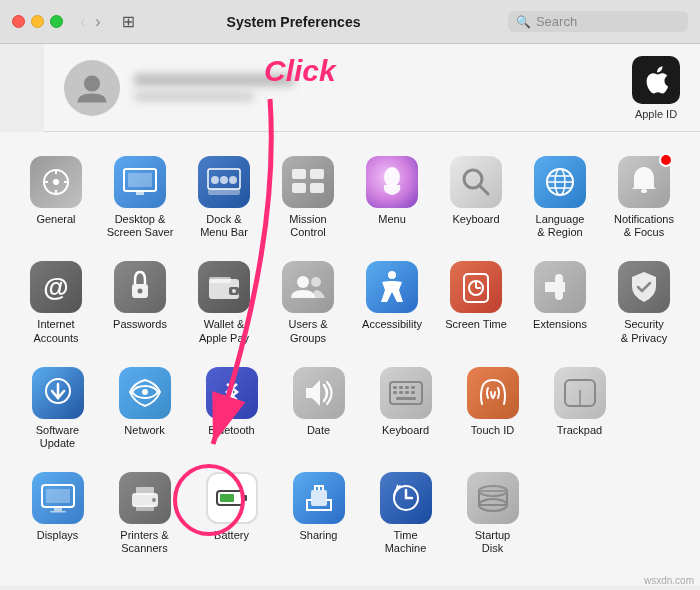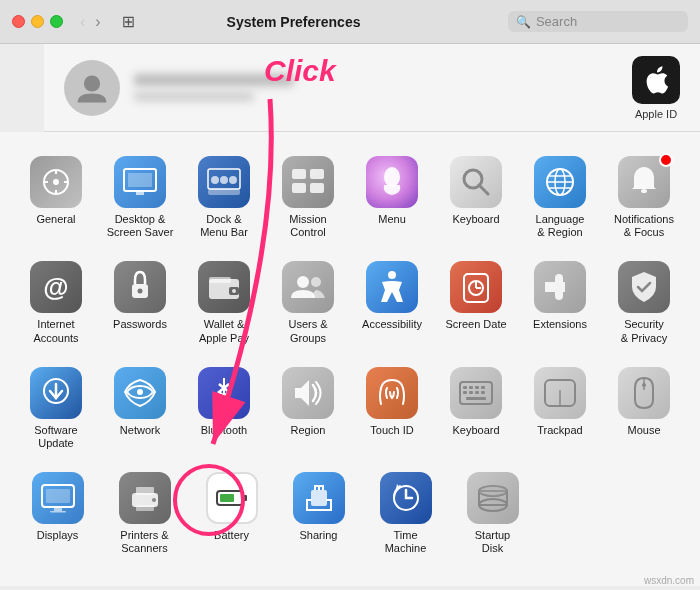--- a/index.html
+++ b/index.html
@@ -431,21 +431,21 @@
 
     <div class="pref-item">
       <div class="pref-icon" style="background:linear-gradient(135deg,#e07050,#c04030); display:flex;align-items:center;justify-content:center;">
         <svg width="30" height="34" viewBox="0 0 30 34">
             <rect x="3" y="4" width="24" height="28" rx="4" fill="none" stroke="white" stroke-width="2"></rect>
             <circle cx="15" cy="18" r="7" fill="none" stroke="white" stroke-width="2"></circle>
             <line x1="15" y1="18" x2="15" y2="12" stroke="white" stroke-width="2"></line>
             <line x1="15" y1="18" x2="20" y2="18" stroke="white" stroke-width="2"></line>
           </svg>
       </div>
-      <span class="pref-label">Screen Date</span>
+      <span class="pref-label">Screen Time</span>
     </div>
 
     <div class="pref-item">
       <div class="pref-icon" style="background:linear-gradient(135deg,#c0c0c0,#a0a0a0); display:flex;align-items:center;justify-content:center;">
         <svg width="34" height="30" viewBox="0 0 34 30">
             <path d="M2 10 L12 10 L12 6 Q12 2 16 2 Q20 2 20 6 L20 10 L22 10 L22 20 L20 20 L20 24 Q20 28 16 28 Q12 28 12 24 L12 20 L2 20 Z" fill="white" opacity="0.85"></path>
           </svg>
       </div>
       <span class="pref-label">Extensions</span>
     </div>
@@ -497,34 +497,21 @@
     </div>
 
     <div class="pref-item">
       <div class="pref-icon" style="background:linear-gradient(135deg,#c8c8c8,#a8a8a8); display:flex;align-items:center;justify-content:center;">
         <svg width="34" height="30" viewBox="0 0 34 30">
             <path d="M4 10 L4 20 L10 20 L18 28 L18 2 L10 10 Z" fill="white" opacity="0.9"></path>
             <path d="M22 7 Q28 15 22 23" fill="none" stroke="white" stroke-width="2.5" stroke-linecap="round"></path>
             <path d="M25 4 Q34 15 25 26" fill="none" stroke="white" stroke-width="2" stroke-linecap="round"></path>
           </svg>
       </div>
-      <span class="pref-label">Region</span>
-    </div>
-
-    <div class="pref-item">
-      <div class="pref-icon" style="background:linear-gradient(135deg,#e88050,#c06030); display:flex;align-items:center;justify-content:center;">
-        <svg width="30" height="34" viewBox="0 0 30 34">
-            <path d="M15 4 Q6 4 4 12 Q2 20 4 28" fill="none" stroke="white" stroke-width="2" stroke-linecap="round"></path>
-            <path d="M15 4 Q24 4 26 12 Q28 20 26 28" fill="none" stroke="white" stroke-width="2" stroke-linecap="round"></path>
-            <path d="M10 12 Q8 16 10 22" fill="none" stroke="white" stroke-width="2" stroke-linecap="round"></path>
-            <path d="M20 12 Q22 16 20 22" fill="none" stroke="white" stroke-width="2" stroke-linecap="round"></path>
-            <path d="M13 16 Q13 20 15 22 Q17 20 17 16" fill="none" stroke="white" stroke-width="2" stroke-linecap="round"></path>
-          </svg>
-      </div>
-      <span class="pref-label">Touch ID</span>
+      <span class="pref-label">Date</span>
     </div>
 
     <div class="pref-item">
       <div class="pref-icon" style="background:linear-gradient(135deg,#d0d0d0,#b0b0b0); display:flex;align-items:center;justify-content:center;">
         <svg width="36" height="26" viewBox="0 0 36 26">
             <rect x="2" y="2" width="32" height="22" rx="3" fill="none" stroke="#888" stroke-width="2"></rect>
             <rect x="5" y="6" width="4" height="3" rx="1" fill="#888"></rect>
             <rect x="11" y="6" width="4" height="3" rx="1" fill="#888"></rect>
             <rect x="17" y="6" width="4" height="3" rx="1" fill="#888"></rect>
             <rect x="23" y="6" width="4" height="3" rx="1" fill="#888"></rect>
@@ -532,39 +519,42 @@
             <rect x="11" y="11" width="4" height="3" rx="1" fill="#888"></rect>
             <rect x="17" y="11" width="4" height="3" rx="1" fill="#888"></rect>
             <rect x="23" y="11" width="4" height="3" rx="1" fill="#888"></rect>
             <rect x="8" y="17" width="20" height="3" rx="1" fill="#888"></rect>
           </svg>
       </div>
       <span class="pref-label">Keyboard</span>
     </div>
 
     <div class="pref-item">
+      <div class="pref-icon" style="background:linear-gradient(135deg,#e88050,#c06030); display:flex;align-items:center;justify-content:center;">
+        <svg width="30" height="34" viewBox="0 0 30 34">
+            <path d="M15 4 Q6 4 4 12 Q2 20 4 28" fill="none" stroke="white" stroke-width="2" stroke-linecap="round"></path>
+            <path d="M15 4 Q24 4 26 12 Q28 20 26 28" fill="none" stroke="white" stroke-width="2" stroke-linecap="round"></path>
+            <path d="M10 12 Q8 16 10 22" fill="none" stroke="white" stroke-width="2" stroke-linecap="round"></path>
+            <path d="M20 12 Q22 16 20 22" fill="none" stroke="white" stroke-width="2" stroke-linecap="round"></path>
+            <path d="M13 16 Q13 20 15 22 Q17 20 17 16" fill="none" stroke="white" stroke-width="2" stroke-linecap="round"></path>
+          </svg>
+      </div>
+      <span class="pref-label">Touch ID</span>
+    </div>
+
+    <div class="pref-item">
       <div class="pref-icon" style="background:linear-gradient(135deg,#d8d8d8,#b8b8b8); display:flex;align-items:center;justify-content:center;">
         <svg width="34" height="30" viewBox="0 0 34 30">
             <rect x="2" y="2" width="30" height="26" rx="5" fill="none" stroke="#888" stroke-width="2"></rect>
             <line x1="17" y1="12" x2="17" y2="28" stroke="#888" stroke-width="1.5"></line>
           </svg>
       </div>
       <span class="pref-label">Trackpad</span>
     </div>
 
-    <div class="pref-item">
-      <div class="pref-icon" style="background:linear-gradient(135deg,#d8d8d8,#b8b8b8); display:flex;align-items:center;justify-content:center;">
-        <svg width="22" height="34" viewBox="0 0 22 34">
-            <path d="M11 2 Q2 2 2 12 L2 24 Q2 32 11 32 Q20 32 20 24 L20 12 Q20 2 11 2Z" fill="none" stroke="#888" stroke-width="2"></path>
-            <line x1="11" y1="2" x2="11" y2="14" stroke="#888" stroke-width="1.5"></line>
-            <circle cx="11" cy="9" r="2" fill="#888"></circle>
-          </svg>
-      </div>
-      <span class="pref-label">Mouse</span>
-    </div>
   </div>
 
   <div class="prefs-row">
 
     <div class="pref-item">
       <div class="pref-icon" style="background:linear-gradient(135deg,#5aacf0,#3a7dc8); display:flex;align-items:center;justify-content:center;">
         <svg width="36" height="30" viewBox="0 0 36 30">
             <rect x="2" y="2" width="32" height="22" rx="3" fill="none" stroke="white" stroke-width="2"></rect>
             <rect x="6" y="6" width="24" height="14" rx="1" fill="rgba(255,255,255,0.3)"></rect>
             <rect x="14" y="24" width="8" height="4" fill="white" opacity="0.6"></rect>

